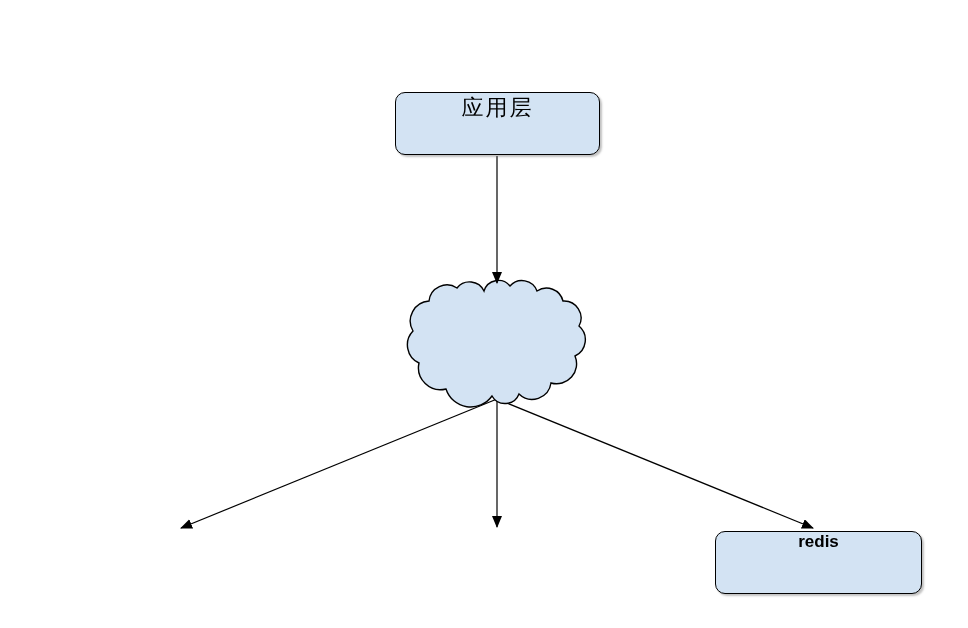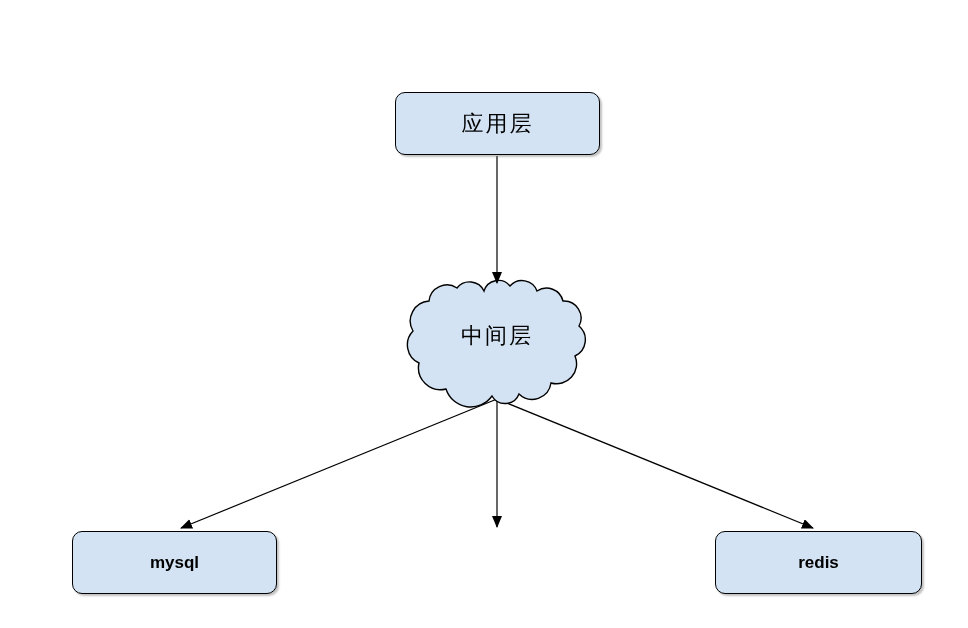--- a/index.html
+++ b/index.html
@@ -33,21 +33,21 @@
   .node-box {
     position: absolute;
     box-sizing: border-box;
     width: 205px;
     height: 63px;
     background: #d3e3f3;
     border: 1.5px solid #000000;
     border-radius: 10px;
     box-shadow: 2px 2px 2px rgba(120,120,120,0.45);
     display: flex;
-    align-items: center;
+    align-items: flex-start;
     justify-content: center;
   }
   .label-cjk {
     font-family: "Liberation Serif", "DejaVu Serif", serif;
     font-size: 22px;
     color: #000000;
     letter-spacing: 2px;
     white-space: nowrap;
   }
   .label-latin {
@@ -102,26 +102,20 @@
              a 15 15 0 0 1 -27 2
              z" fill="#d3e3f3"></path>
 
     <line class="edge-line" x1="497" y1="156" x2="497" y2="283" marker-end="url(#arrowhead)"></line>
   </svg>
 
   <div class="node-box" id="node-app">
     <span class="label-cjk">应用层</span>
   </div>
 
-  <div class="cloud-label">
-    <span class="label-cjk">中间层</span>
-  </div>
 
-  <div class="node-box" id="node-mysql">
-    <span class="label-latin">mysql</span>
-  </div>
 
 
   <div class="node-box" id="node-redis">
     <span class="label-latin">redis</span>
   </div>
 
 </div>
 
 </body></html>

